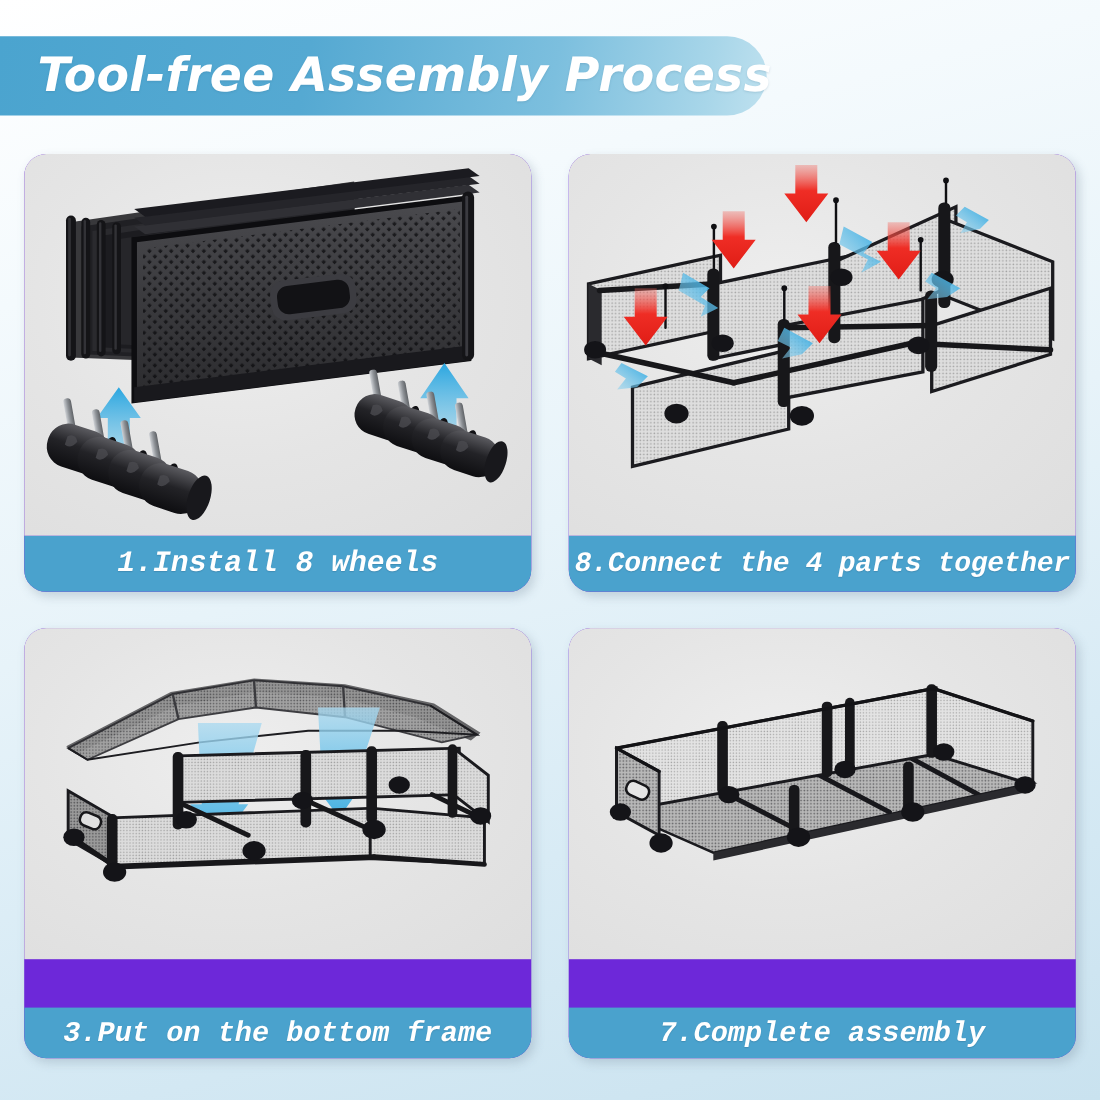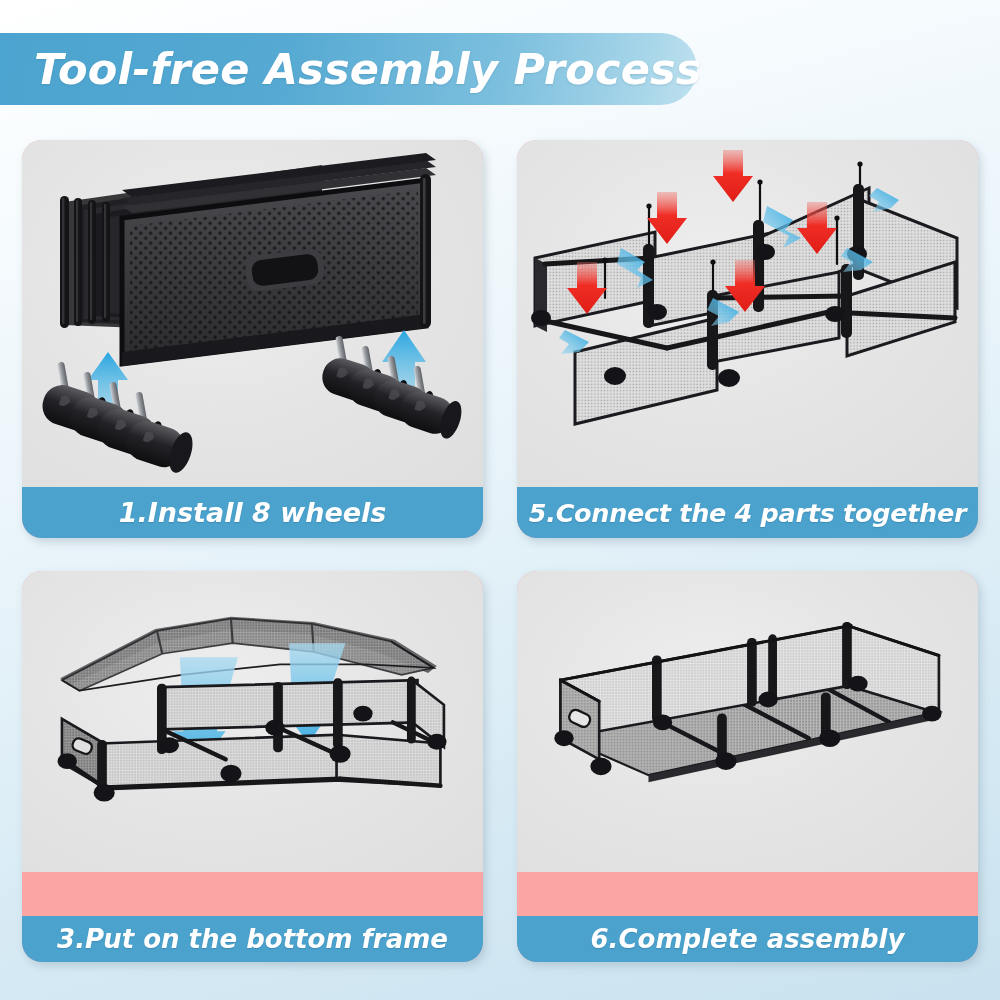--- a/index.html
+++ b/index.html
@@ -49,25 +49,26 @@
     display: grid;
     grid-template-columns: 461px 461px;
     grid-template-rows: 398px 391px;
     column-gap: 34px;
     row-gap: 33px;
   }
 
   .card {
     position: relative;
     border-radius: 20px;
-    background: #fca5a5;
+    background: #6d28d9;
     box-shadow: 3px 4px 9px rgba(120,140,155,0.30);
     overflow: hidden;
     display: flex;
     flex-direction: column;
+    font-family: Liberation Mono, monospace;
   }
 
   .illo {
     position: relative;
     flex: 1 1 auto;
     overflow: hidden;
     background: radial-gradient(ellipse at 42% 38%, #eeeeee 0%, #e5e5e5 48%, #dedede 100%);
   }
 
   .caption {
@@ -360,21 +361,21 @@
         <g>
           <path d="M104,108 L128,122 L120,130 L136,140 L120,148 L124,138 L100,124 Z" fill="url(#bluear2)"></path>
           <path d="M250,66 L276,80 L268,90 L284,98 L266,108 L272,96 L246,82 Z" fill="url(#bluear2)"></path>
           <path d="M360,48 L382,60 L374,68 L356,72 L362,62 L352,56 Z" fill="url(#bluear2)"></path>
           <path d="M330,108 L356,122 L344,130 L326,132 L334,122 L324,116 Z" fill="url(#bluear2)"></path>
           <path d="M196,158 L222,172 L212,182 L194,186 L202,176 L190,170 Z" fill="url(#bluear2)"></path>
           <path d="M48,190 L72,202 L62,212 L44,214 L52,204 L42,198 Z" fill="url(#bluear2)"></path>
         </g>
       </svg>
     </div>
-    <div class="caption tight">5.Connect the 4 parts together</div>
+    <div class="caption tight">8.Connect the 4 parts together</div>
   </div>
 
   <div class="card row2">
     <div class="illo">
       <svg class="scene" viewBox="0 0 461 342" preserveAspectRatio="xMidYMid meet">
         <defs>
           <pattern id="fine3" width="3.2" height="3.2" patternUnits="userSpaceOnUse">
             <rect width="3.2" height="3.2" fill="#dcdcdc"></rect>
             <circle cx="1.1" cy="1.1" r=".75" fill="#8a8a8a" opacity=".75"></circle>
           </pattern>
@@ -508,16 +509,16 @@
             <ellipse cx="134" cy="172" rx="11" ry="9"></ellipse>
             <ellipse cx="206" cy="216" rx="12" ry="10"></ellipse>
             <ellipse cx="254" cy="146" rx="11" ry="9"></ellipse>
             <ellipse cx="324" cy="190" rx="12" ry="10"></ellipse>
             <ellipse cx="356" cy="128" rx="11" ry="9"></ellipse>
             <ellipse cx="440" cy="162" rx="11" ry="9"></ellipse>
           </g>
         </g>
       </svg>
     </div>
-    <div class="caption">6.Complete assembly</div>
+    <div class="caption">7.Complete assembly</div>
   </div>
 
 </div>
 
 </body></html>

